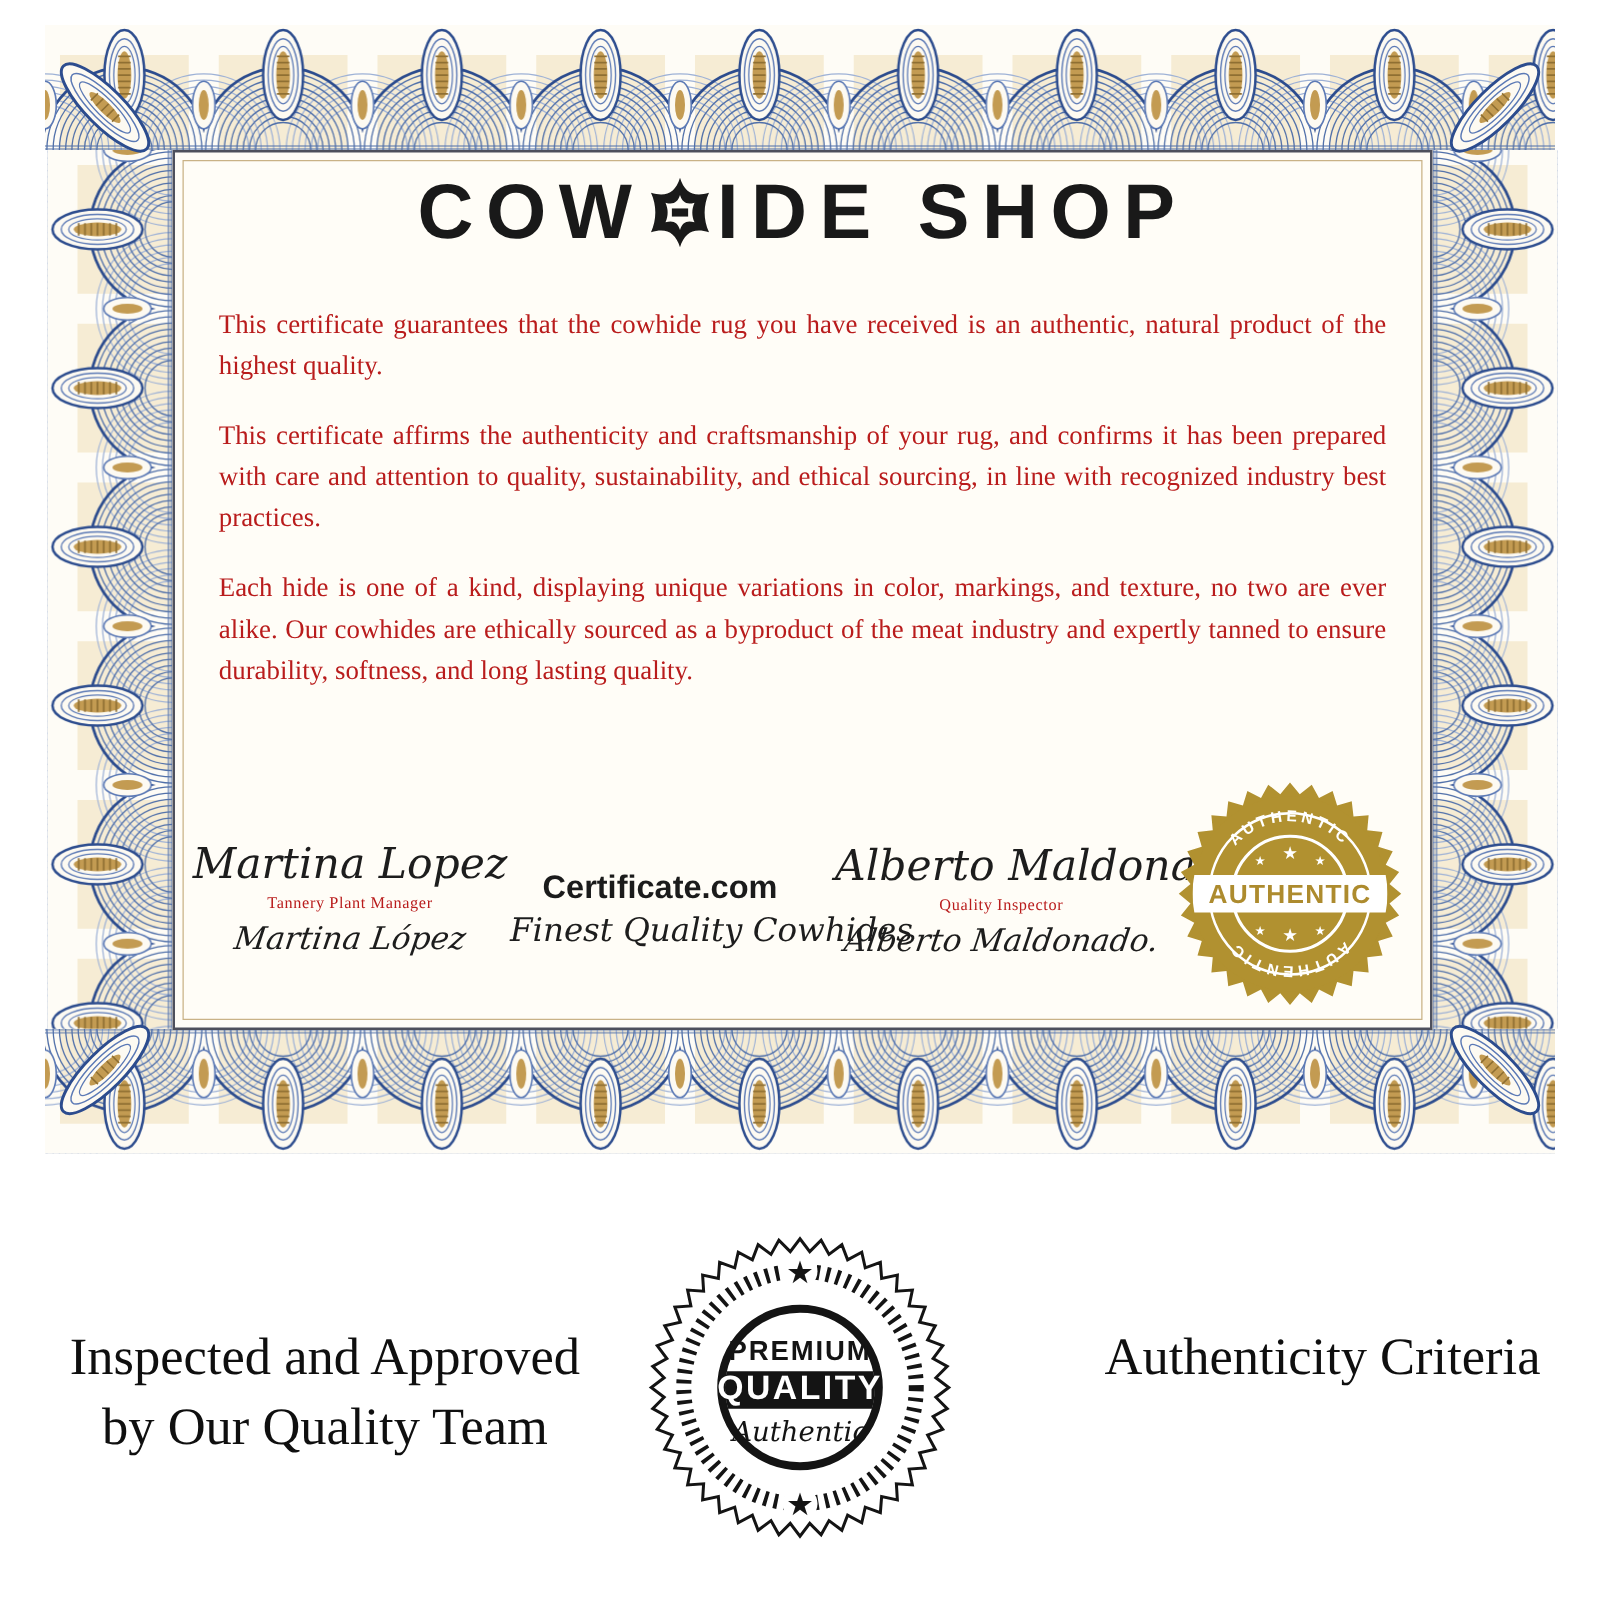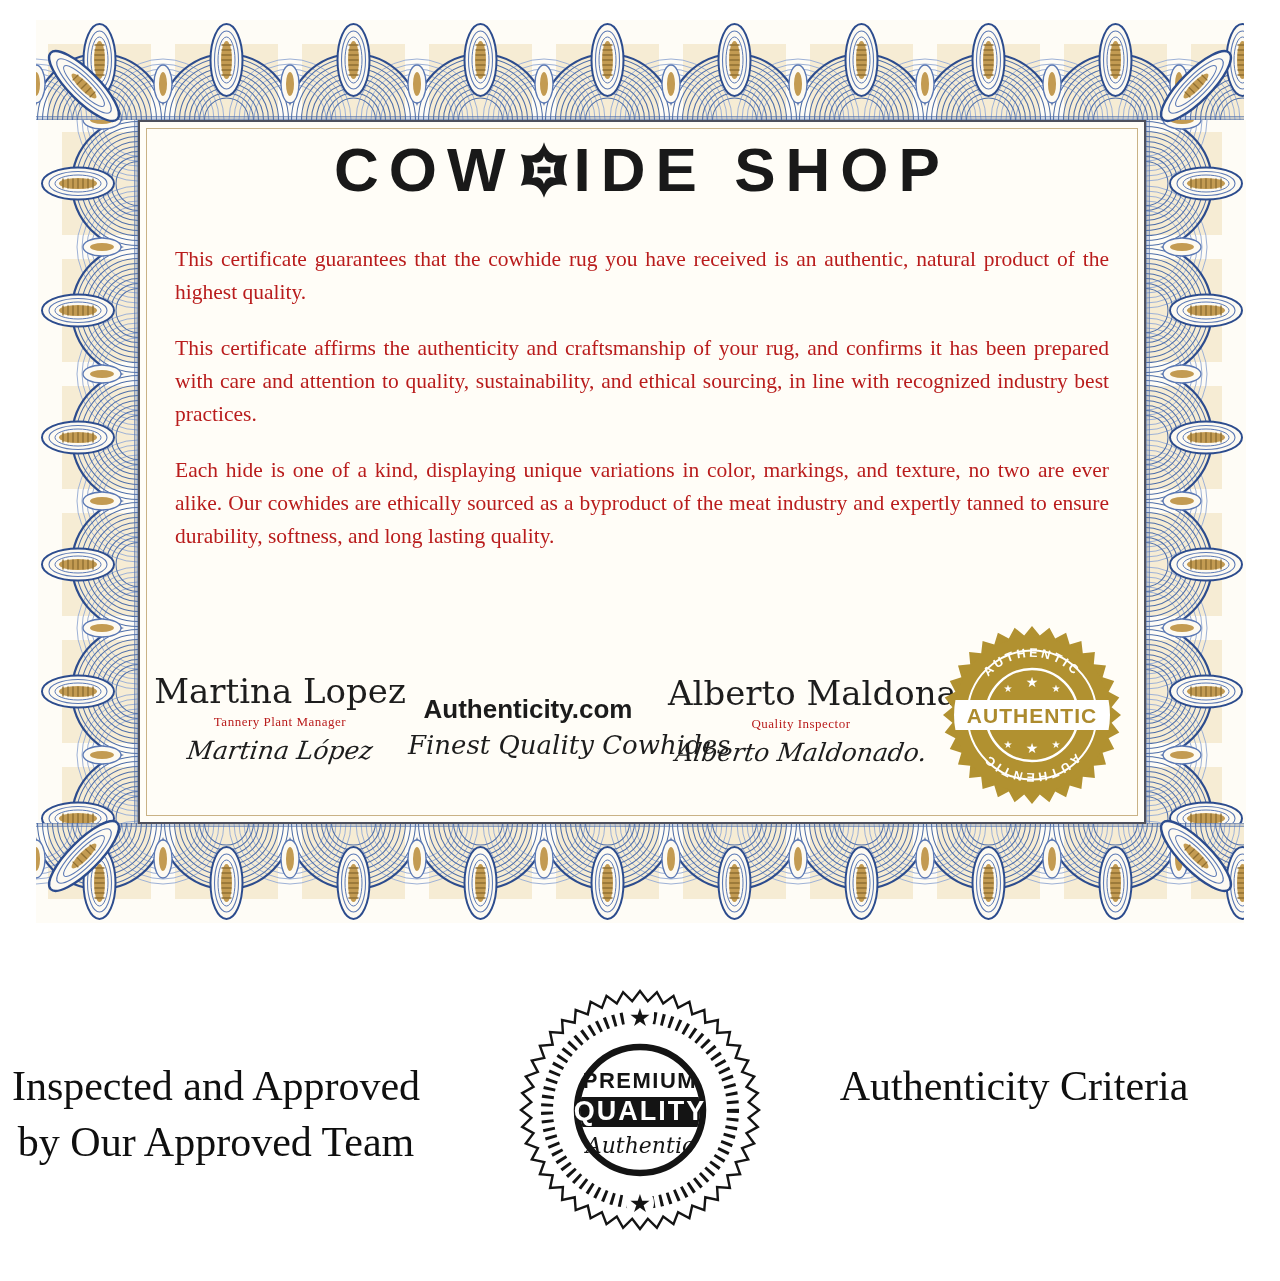--- a/index.html
+++ b/index.html
@@ -31,21 +31,21 @@
   .logo-hide{width:52px;height:62px;margin:0 4px 0 2px;flex:0 0 auto;}
   
   .paras{width:934px;margin:38px auto 0;}
   .paras p{
     margin:0 0 23px 0;font-size:21.5px;line-height:33px;color:#b91c1c;
     text-align:justify;
   }
   
   .sig{position:absolute;text-align:center;color:#1d1d1d;}
   .sig-name{
-    font-family:"DejaVu Serif",serif;
+    font-family:"DejaVu Serif",serif;font-style:italic;
     font-size:34px;line-height:38px;white-space:nowrap;
   }
   .sig-role{
     font-family:"Liberation Serif",serif;font-size:13px;line-height:20px;
     letter-spacing:.5px;margin-top:2px;color:#b91c1c;
   }
   .sig-hand{
     font-family:"DejaVu Serif",serif;font-style:italic;font-size:25px;line-height:30px;
     margin-top:4px;transform:skewX(-8deg);white-space:nowrap;
   }
@@ -57,21 +57,21 @@
     font-size:26px;line-height:30px;color:#1b1b1b;
   }
   .site-tag{
     font-family:"DejaVu Serif",serif;font-style:italic;
     font-size:26px;line-height:34px;margin-top:4px;white-space:nowrap;
   }
   .gold-seal{position:absolute;left:802px;top:503px;}
   
   .foot-text{
     position:absolute;text-align:center;
-    font-family:"Liberation Serif",serif;font-size:42px;line-height:56px;color:#0f0f0f;
+    font-family:"Liberation Serif",serif;font-size:42px;line-height:56px;color:#0f0f0f;margin-left:44px;
   }
   .foot-left{left:0px;top:1058px;width:432px;}
   .foot-right{left:794px;top:1058px;width:440px;}
   .quality-badge{position:absolute;left:518px;top:988px;}
   .seal-ring-text{
     font-family:"Liberation Sans",sans-serif;font-weight:bold;
     font-size:12.5px;letter-spacing:3px;fill:#ffffff;
   }
   .seal-band-text{
     font-family:"Liberation Sans",sans-serif;font-weight:bold;
@@ -189,21 +189,21 @@
     <p>Each hide is one of a kind, displaying unique variations in color, markings, and texture, no two are ever alike. Our cowhides are ethically sourced as a byproduct of the meat industry and expertly tanned to ensure durability, softness, and long lasting quality.</p>
   </div>
 
   <div class="sig sig-b1">
     <div class="sig-name">Martina Lopez</div>
     <div class="sig-role">Tannery Plant Manager</div>
     <div class="sig-hand">Martina López</div>
   </div>
 
   <div class="sig sig-b2">
-    <div class="site-name">Authenticity.com</div>
+    <div class="site-name">Certificate.com</div>
     <div class="site-tag">Finest Quality Cowhides</div>
   </div>
 
   <div class="sig sig-b3">
     <div class="sig-name">Alberto Maldonado</div>
     <div class="sig-role">Quality Inspector</div>
     <div class="sig-hand">Alberto Maldonado.</div>
   </div>
 
   <svg class="gold-seal" width="180" height="180" viewBox="-90 -90 180 180">
@@ -228,21 +228,21 @@
       <text x="24" y="-23">★</text>
       <text x="0" y="38" font-size="14">★</text>
       <text x="-24" y="33">★</text>
       <text x="24" y="33">★</text>
     </g>
   </svg>
 </div>
 
 <div class="foot-text foot-left">
   <div>Inspected and Approved</div>
-  <div>by Our Approved Team</div>
+  <div>by Our Quality Team</div>
 </div>
 
 <svg class="quality-badge" width="244" height="244" viewBox="-122 -122 244 244">
   <defs>
       <clipPath id="bandClip">
         <circle r="60"></circle>
       </clipPath>
     </defs>
   <path id="badge-zigzag" fill="#ffffff" stroke="#141414" stroke-width="2.4" d="M119.0 0.0L108.7 7.8L117.8 16.9L106.5 23.2L114.2 33.5L102.1 38.1L108.2 49.4L95.7 52.2L100.1 64.3L87.3 65.3L89.9 77.9L77.1 77.1L77.9 89.9L65.3 87.3L64.3 100.1L52.2 95.7L49.4 108.2L38.1 102.1L33.5 114.2L23.2 106.5L16.9 117.8L7.8 108.7L0.0 119.0L-7.8 108.7L-16.9 117.8L-23.2 106.5L-33.5 114.2L-38.1 102.1L-49.4 108.2L-52.2 95.7L-64.3 100.1L-65.3 87.3L-77.9 89.9L-77.1 77.1L-89.9 77.9L-87.3 65.3L-100.1 64.3L-95.7 52.2L-108.2 49.4L-102.1 38.1L-114.2 33.5L-106.5 23.2L-117.8 16.9L-108.7 7.8L-119.0 0.0L-108.7 -7.8L-117.8 -16.9L-106.5 -23.2L-114.2 -33.5L-102.1 -38.1L-108.2 -49.4L-95.7 -52.2L-100.1 -64.3L-87.3 -65.3L-89.9 -77.9L-77.1 -77.1L-77.9 -89.9L-65.3 -87.3L-64.3 -100.1L-52.2 -95.7L-49.4 -108.2L-38.1 -102.1L-33.5 -114.2L-23.2 -106.5L-16.9 -117.8L-7.8 -108.7L-0.0 -119.0L7.8 -108.7L16.9 -117.8L23.2 -106.5L33.5 -114.2L38.1 -102.1L49.4 -108.2L52.2 -95.7L64.3 -100.1L65.3 -87.3L77.9 -89.9L77.1 -77.1L89.9 -77.9L87.3 -65.3L100.1 -64.3L95.7 -52.2L108.2 -49.4L102.1 -38.1L114.2 -33.5L106.5 -23.2L117.8 -16.9L108.7 -7.8Z"></path>
   <circle r="93" fill="none" stroke="#141414" stroke-width="12" stroke-dasharray="3 5.2"></circle>

